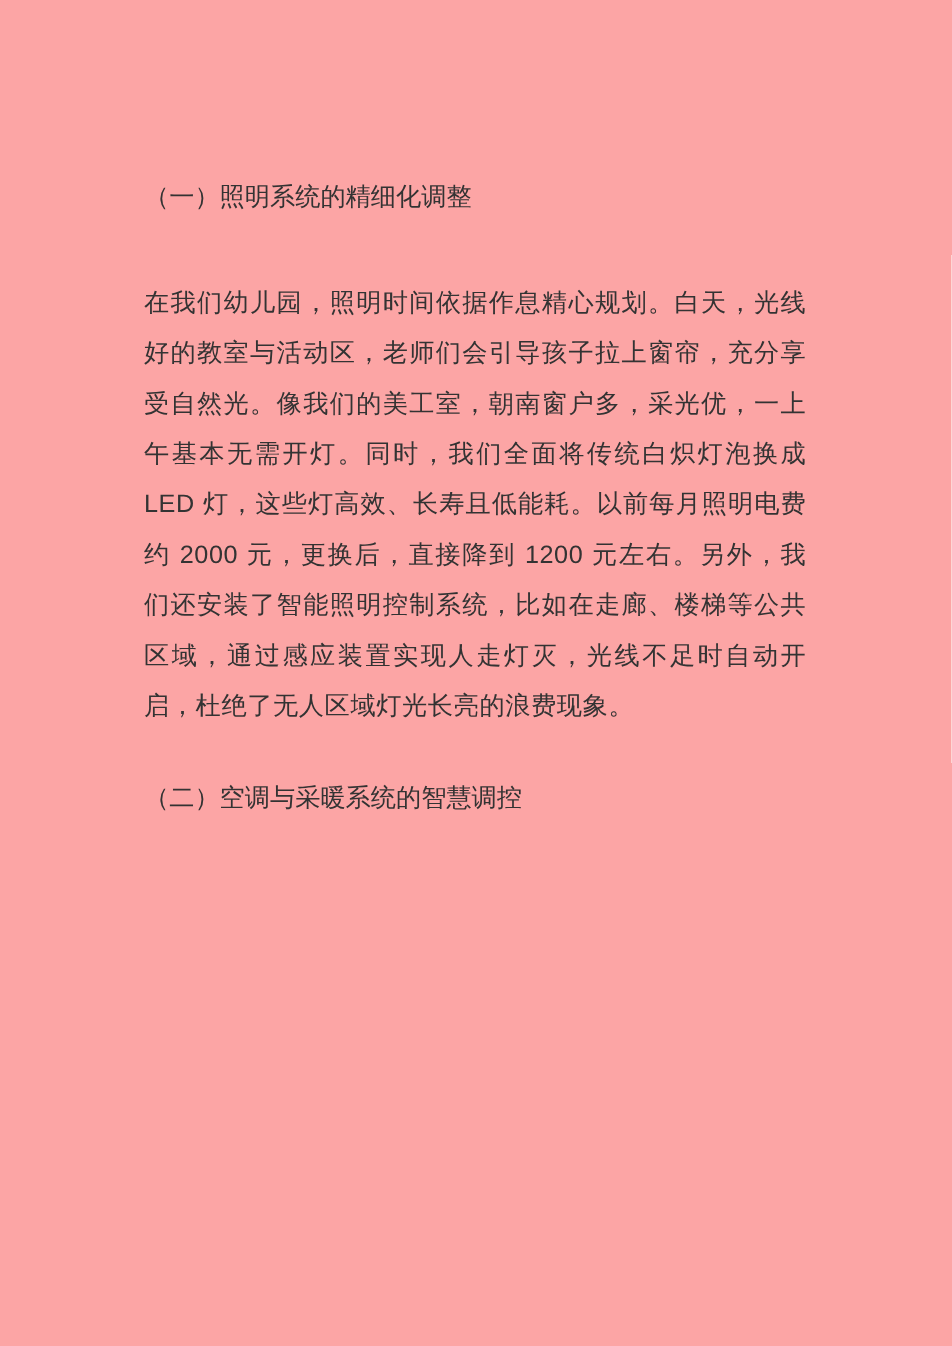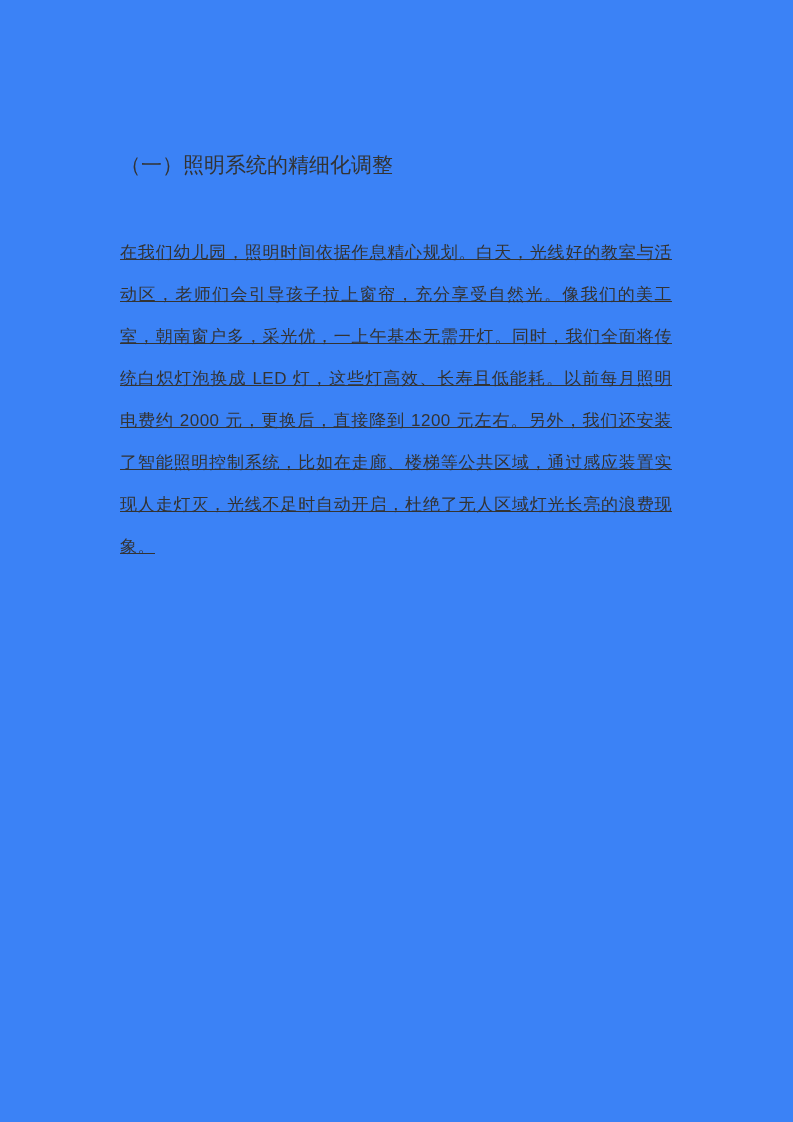--- a/index.html
+++ b/index.html
@@ -5,50 +5,50 @@
   html, body {
     margin: 0;
     padding: 0;
     background: #ffffff;
   }
   .page {
     position: relative;
     width: 793px;
     height: 1122px;
     margin: 0 auto;
-    background: #3b82f6;
+    background: #fca5a5;
     box-sizing: border-box;
     padding: 144px 121px 0 120px;
     font-family: "Liberation Sans", "DejaVu Sans", sans-serif;
     color: #333333;
     overflow: hidden;
   }
   .section-heading {
     font-size: 21px;
     line-height: 42px;
     font-weight: normal;
     margin: 0 0 46px 0;
     text-align: left;
     color: #333333;
   }
   .body-paragraph {
-    font-size: 17px;
+    font-size: 21px;
     line-height: 42px;
     margin: 0 0 35px 0;
     text-align: justify;
     text-justify: inter-ideograph;
     letter-spacing: 0.5px;
     color: #333333;
-    text-decoration: underline;
   }
 </style>
 </head>
 <body>
 
 <div class="page">
 
   <h2 class="section-heading">（一）照明系统的精细化调整</h2>
 
   <p class="body-paragraph">在我们幼儿园，照明时间依据作息精心规划。白天，光线好的教室与活动区，老师们会引导孩子拉上窗帘，充分享受自然光。像我们的美工室，朝南窗户多，采光优，一上午基本无需开灯。同时，我们全面将传统白炽灯泡换成 LED 灯，这些灯高效、长寿且低能耗。以前每月照明电费约 2000 元，更换后，直接降到 1200 元左右。另外，我们还安装了智能照明控制系统，比如在走廊、楼梯等公共区域，通过感应装置实现人走灯灭，光线不足时自动开启，杜绝了无人区域灯光长亮的浪费现象。</p>
 
+  <h2 class="section-heading">（二）空调与采暖系统的智慧调控</h2>
 
 
 </div>
 
 </body></html>

